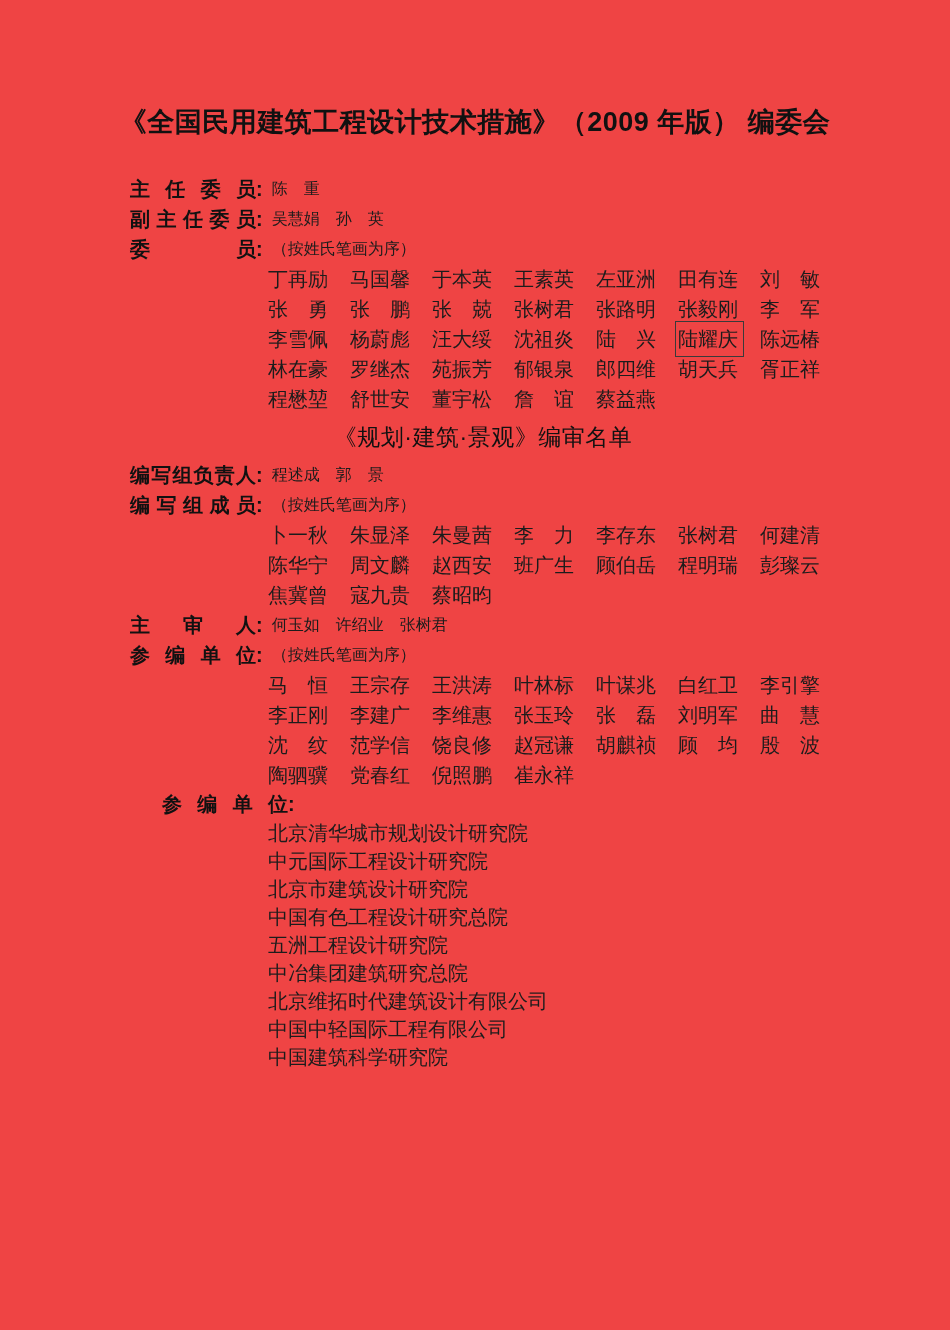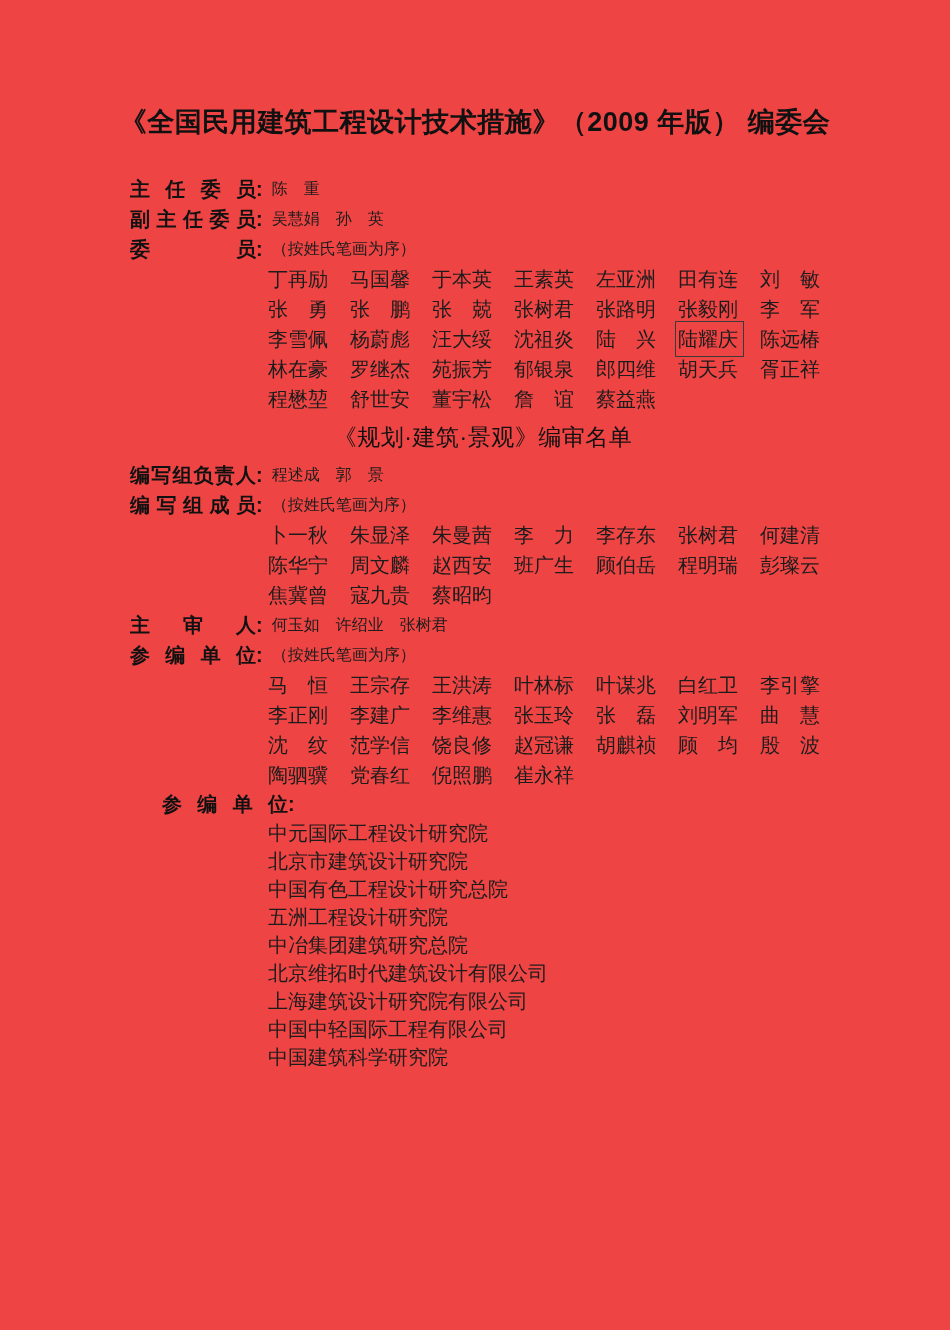--- a/index.html
+++ b/index.html
@@ -250,25 +250,25 @@
           <span class="name">崔永祥</span>
         </div>
       </div>
 
     <div class="row units-row">
       <span class="label">参编单位</span>
         <span class="colon">:</span>
     </div>
 
     <div class="units">
+        <div class="unit-line">北京清华城市规划设计研究院</div>
         <div class="unit-line">中元国际工程设计研究院</div>
         <div class="unit-line">北京市建筑设计研究院</div>
         <div class="unit-line">中国有色工程设计研究总院</div>
         <div class="unit-line">五洲工程设计研究院</div>
         <div class="unit-line">中冶集团建筑研究总院</div>
         <div class="unit-line">北京维拓时代建筑设计有限公司</div>
-        <div class="unit-line">上海建筑设计研究院有限公司</div>
         <div class="unit-line">中国中轻国际工程有限公司</div>
         <div class="unit-line">中国建筑科学研究院</div>
       </div>
 
   </div>
 </div>
 
 </body></html>

